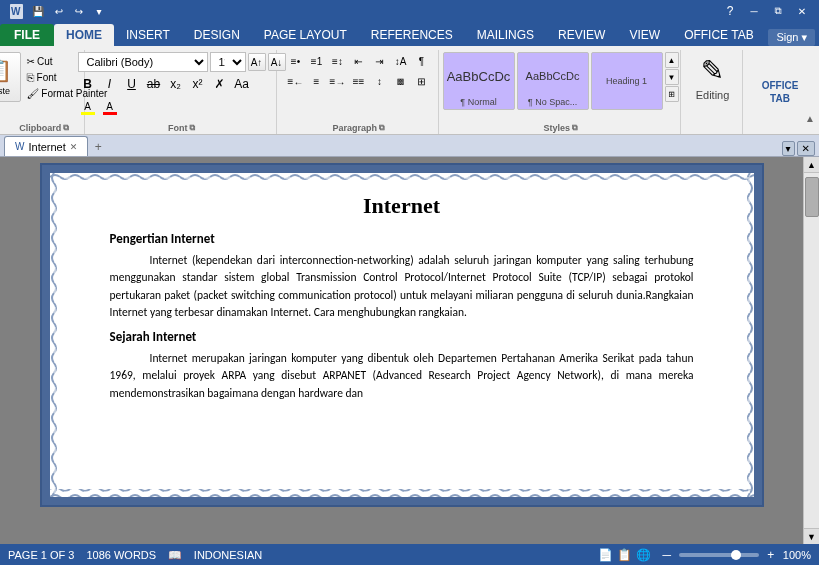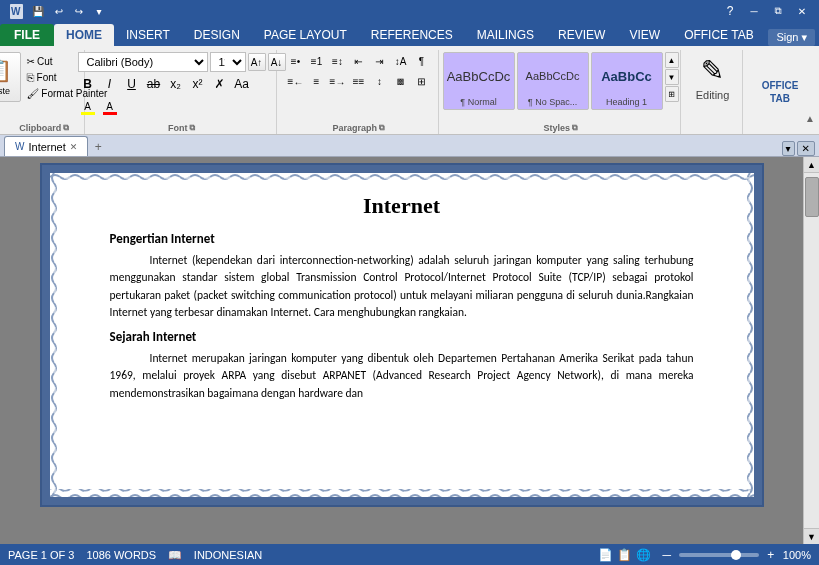--- a/index.html
+++ b/index.html
@@ -414,23 +414,20 @@
         </div>
         <div class="style-name">¶ Normal</div>
       </div>
       <div class="style-item">
         <div class="style-preview">
           <span class="nospace-preview">AaBbCcDc</span>
         </div>
         <div class="style-name">¶ No Spac...</div>
       </div>
       <div class="style-item">
-        <div class="style-preview">
-          <span class="heading1-preview">AaBbCc</span>
-        </div>
         <div class="style-name">Heading 1</div>
       </div>
       <div class="styles-scroll">
         <div class="scroll-arrow">▲</div>
         <div class="scroll-arrow">▼</div>
         <div class="scroll-arrow">⊞</div>
       </div>
     </div>
     <div class="ribbon-group-label">
       <span>Styles</span>

